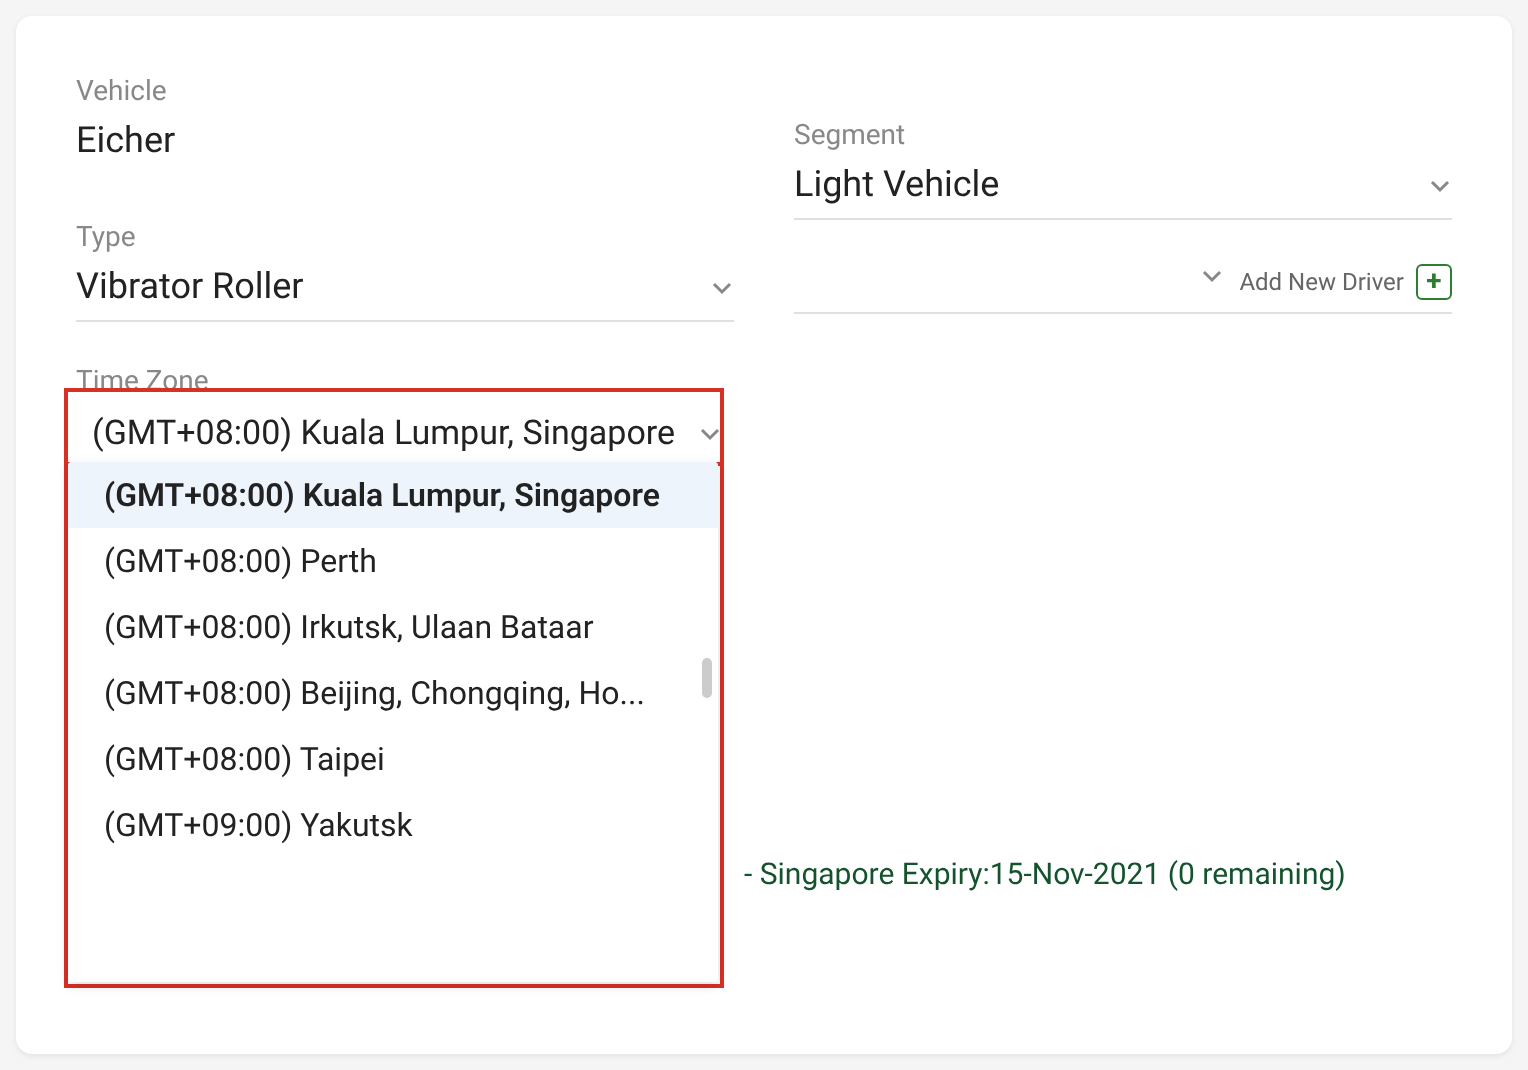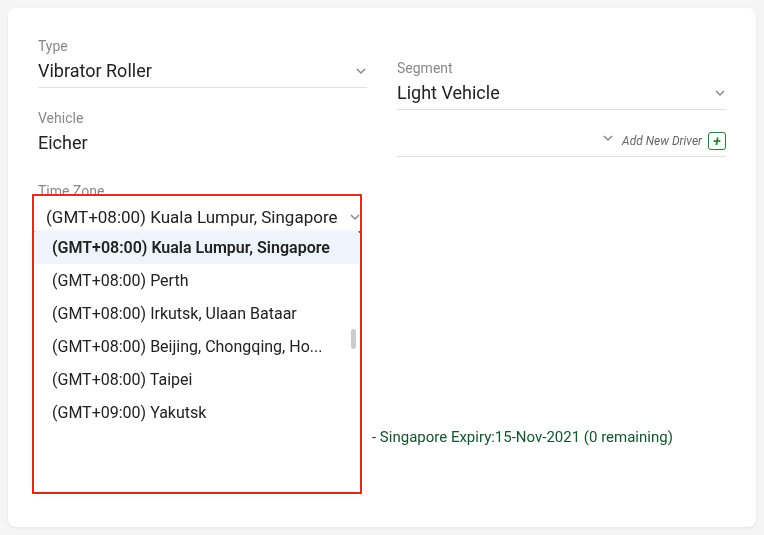--- a/index.html
+++ b/index.html
@@ -125,21 +125,20 @@
       height: 20px;
       background: #ccc;
       border-radius: 3px;
     }
     .driver-row {
       display: flex;
       align-items: flex-start;
       justify-content: space-between;
       border-bottom: 1px solid #e0e0e0;
       padding-bottom: 6px;
-      font-style: italic;
     }
     .driver-select-wrap {
       display: flex;
       align-items: center;
       flex: 1;
     }
     .add-driver-wrap {
       display: flex;
       align-items: center;
       gap: 6px;
@@ -177,32 +176,32 @@
       font-size: 12px;
       color: #bbb;
     }
   </style>
 </head>
 <body>
 
 <div class="card">
   <div class="form-grid">
     <div class="col">
+      <div class="form-group no-border">
+        <span class="label">Vehicle</span>
+        <div class="value">Eicher</div>
+      </div>
       <div class="form-group">
         <span class="label">Type</span>
         <div class="select-row">
           <span class="select-value">Vibrator Roller</span>
           <svg class="chevron" width="12" height="12" viewBox="0 0 12 12">
               <path d="M2 4 L6 8 L10 4" fill="none" stroke="currentColor" stroke-width="1.5"></path>
             </svg>
         </div>
-      </div>
-      <div class="form-group no-border">
-        <span class="label">Vehicle</span>
-        <div class="value">Eicher</div>
       </div>
       <div class="form-group tz-group">
         <span class="label">Time Zone</span>
         <div class="tz-select-row">
           <span class="tz-select-value">(GMT+08:00) Kuala Lumpur, Singapore</span>
           <svg class="chevron" width="12" height="12" viewBox="0 0 12 12">
               <path d="M2 4 L6 8 L10 4" fill="none" stroke="currentColor" stroke-width="1.5"></path>
             </svg>
         </div>
       </div>

